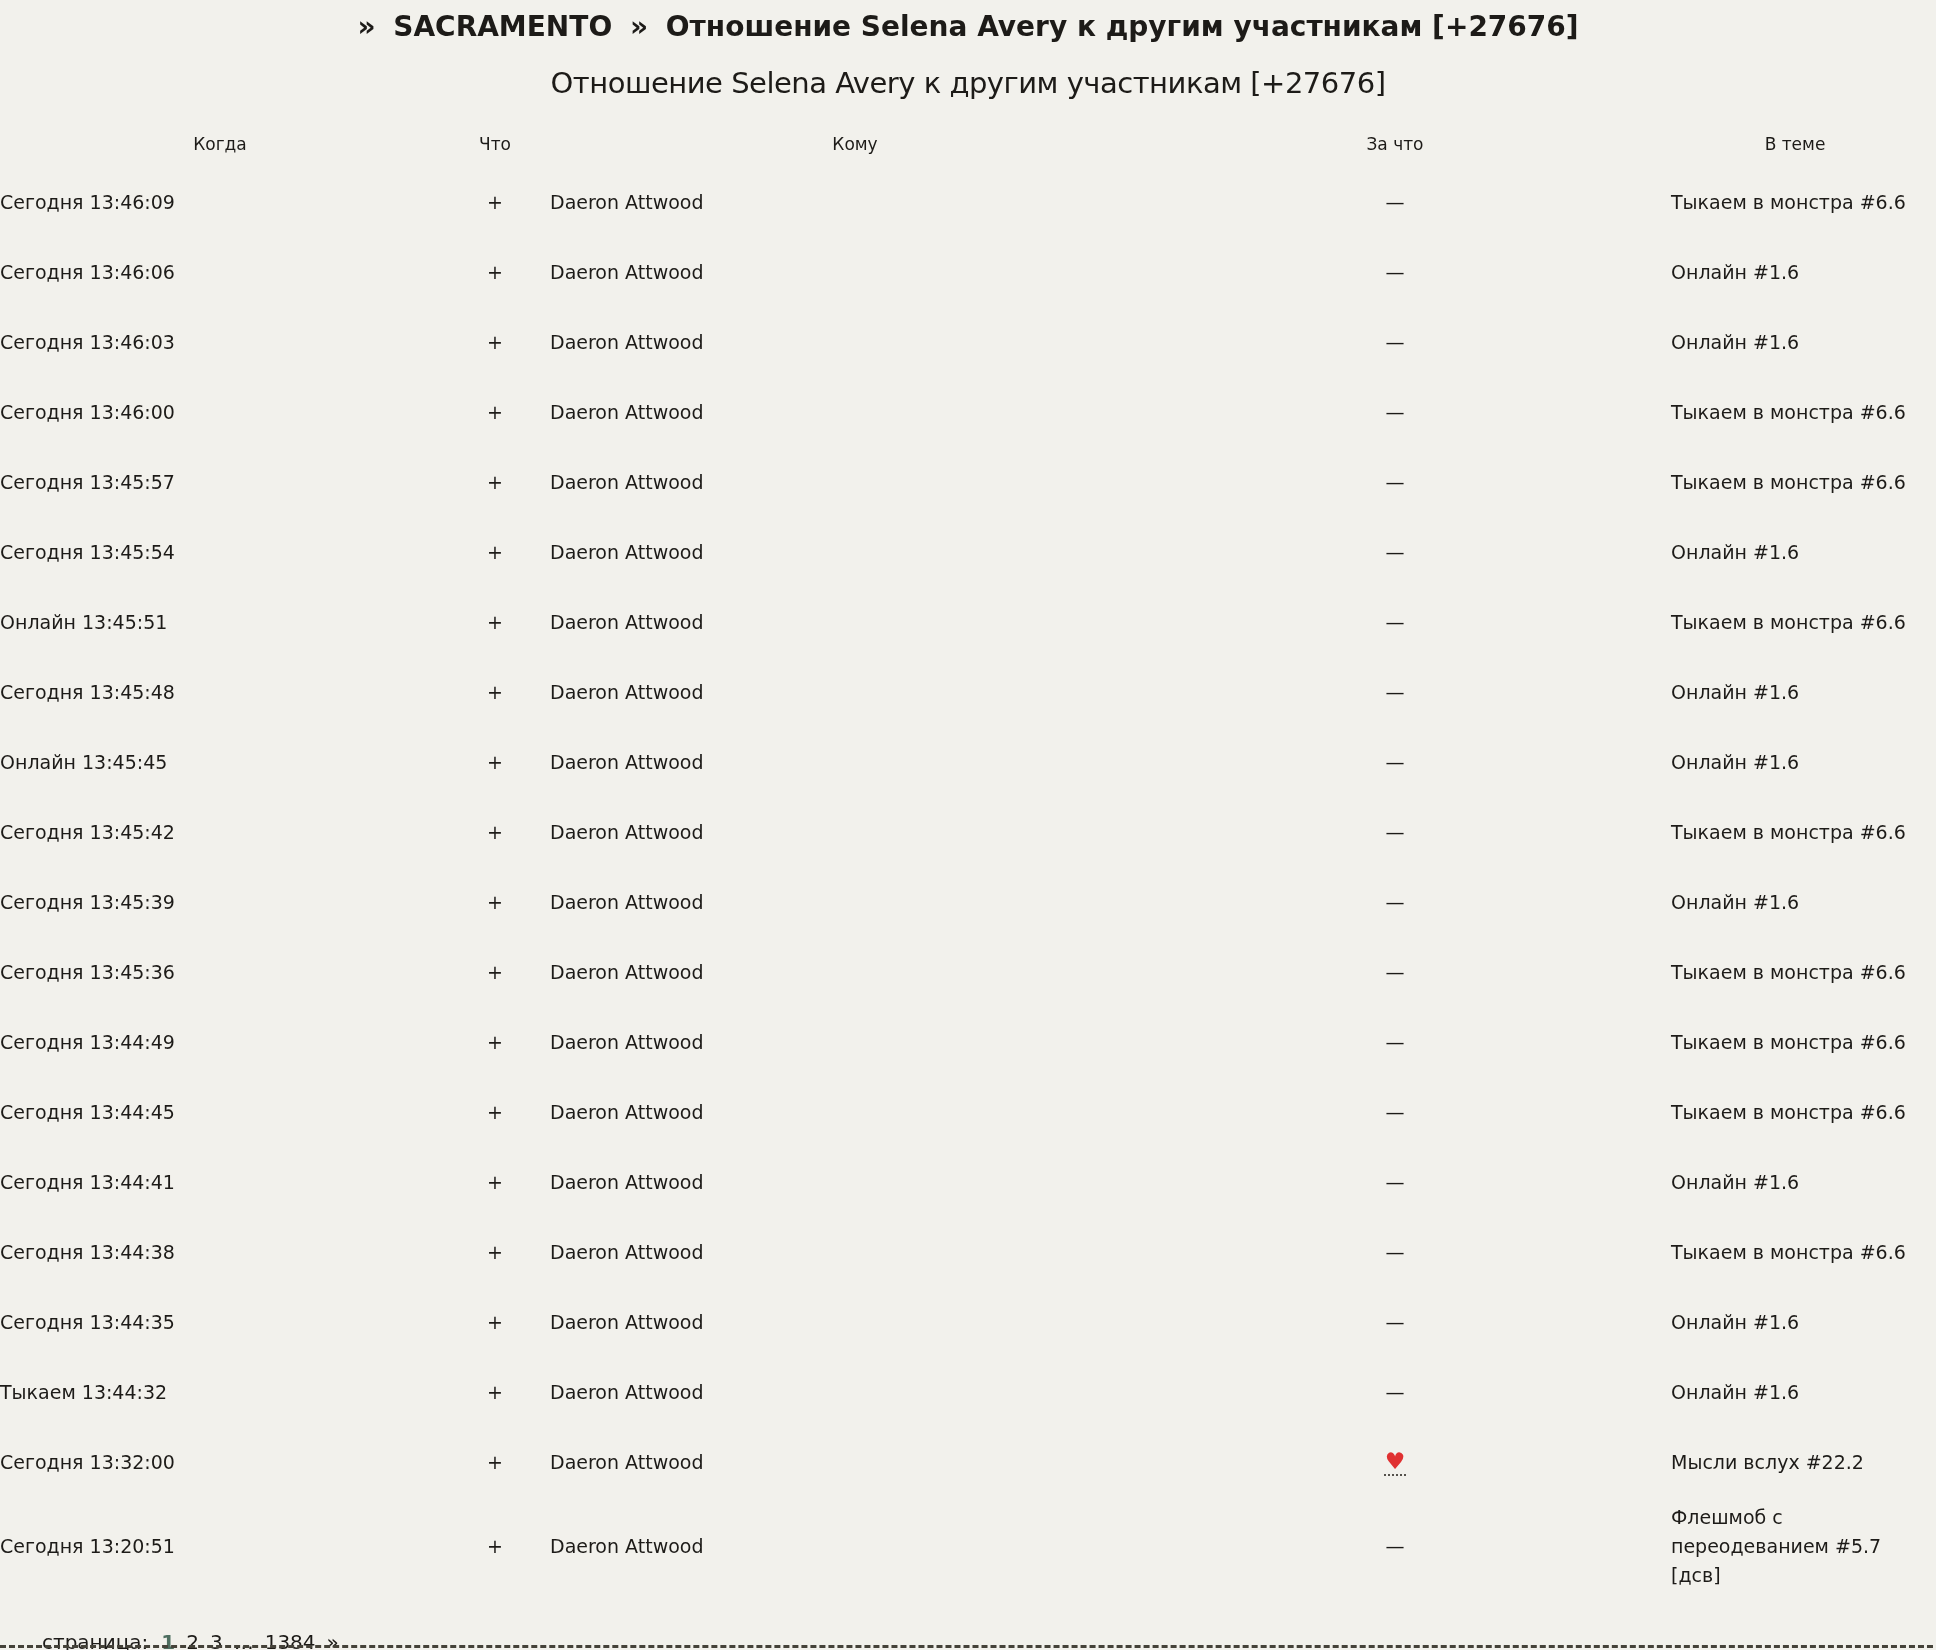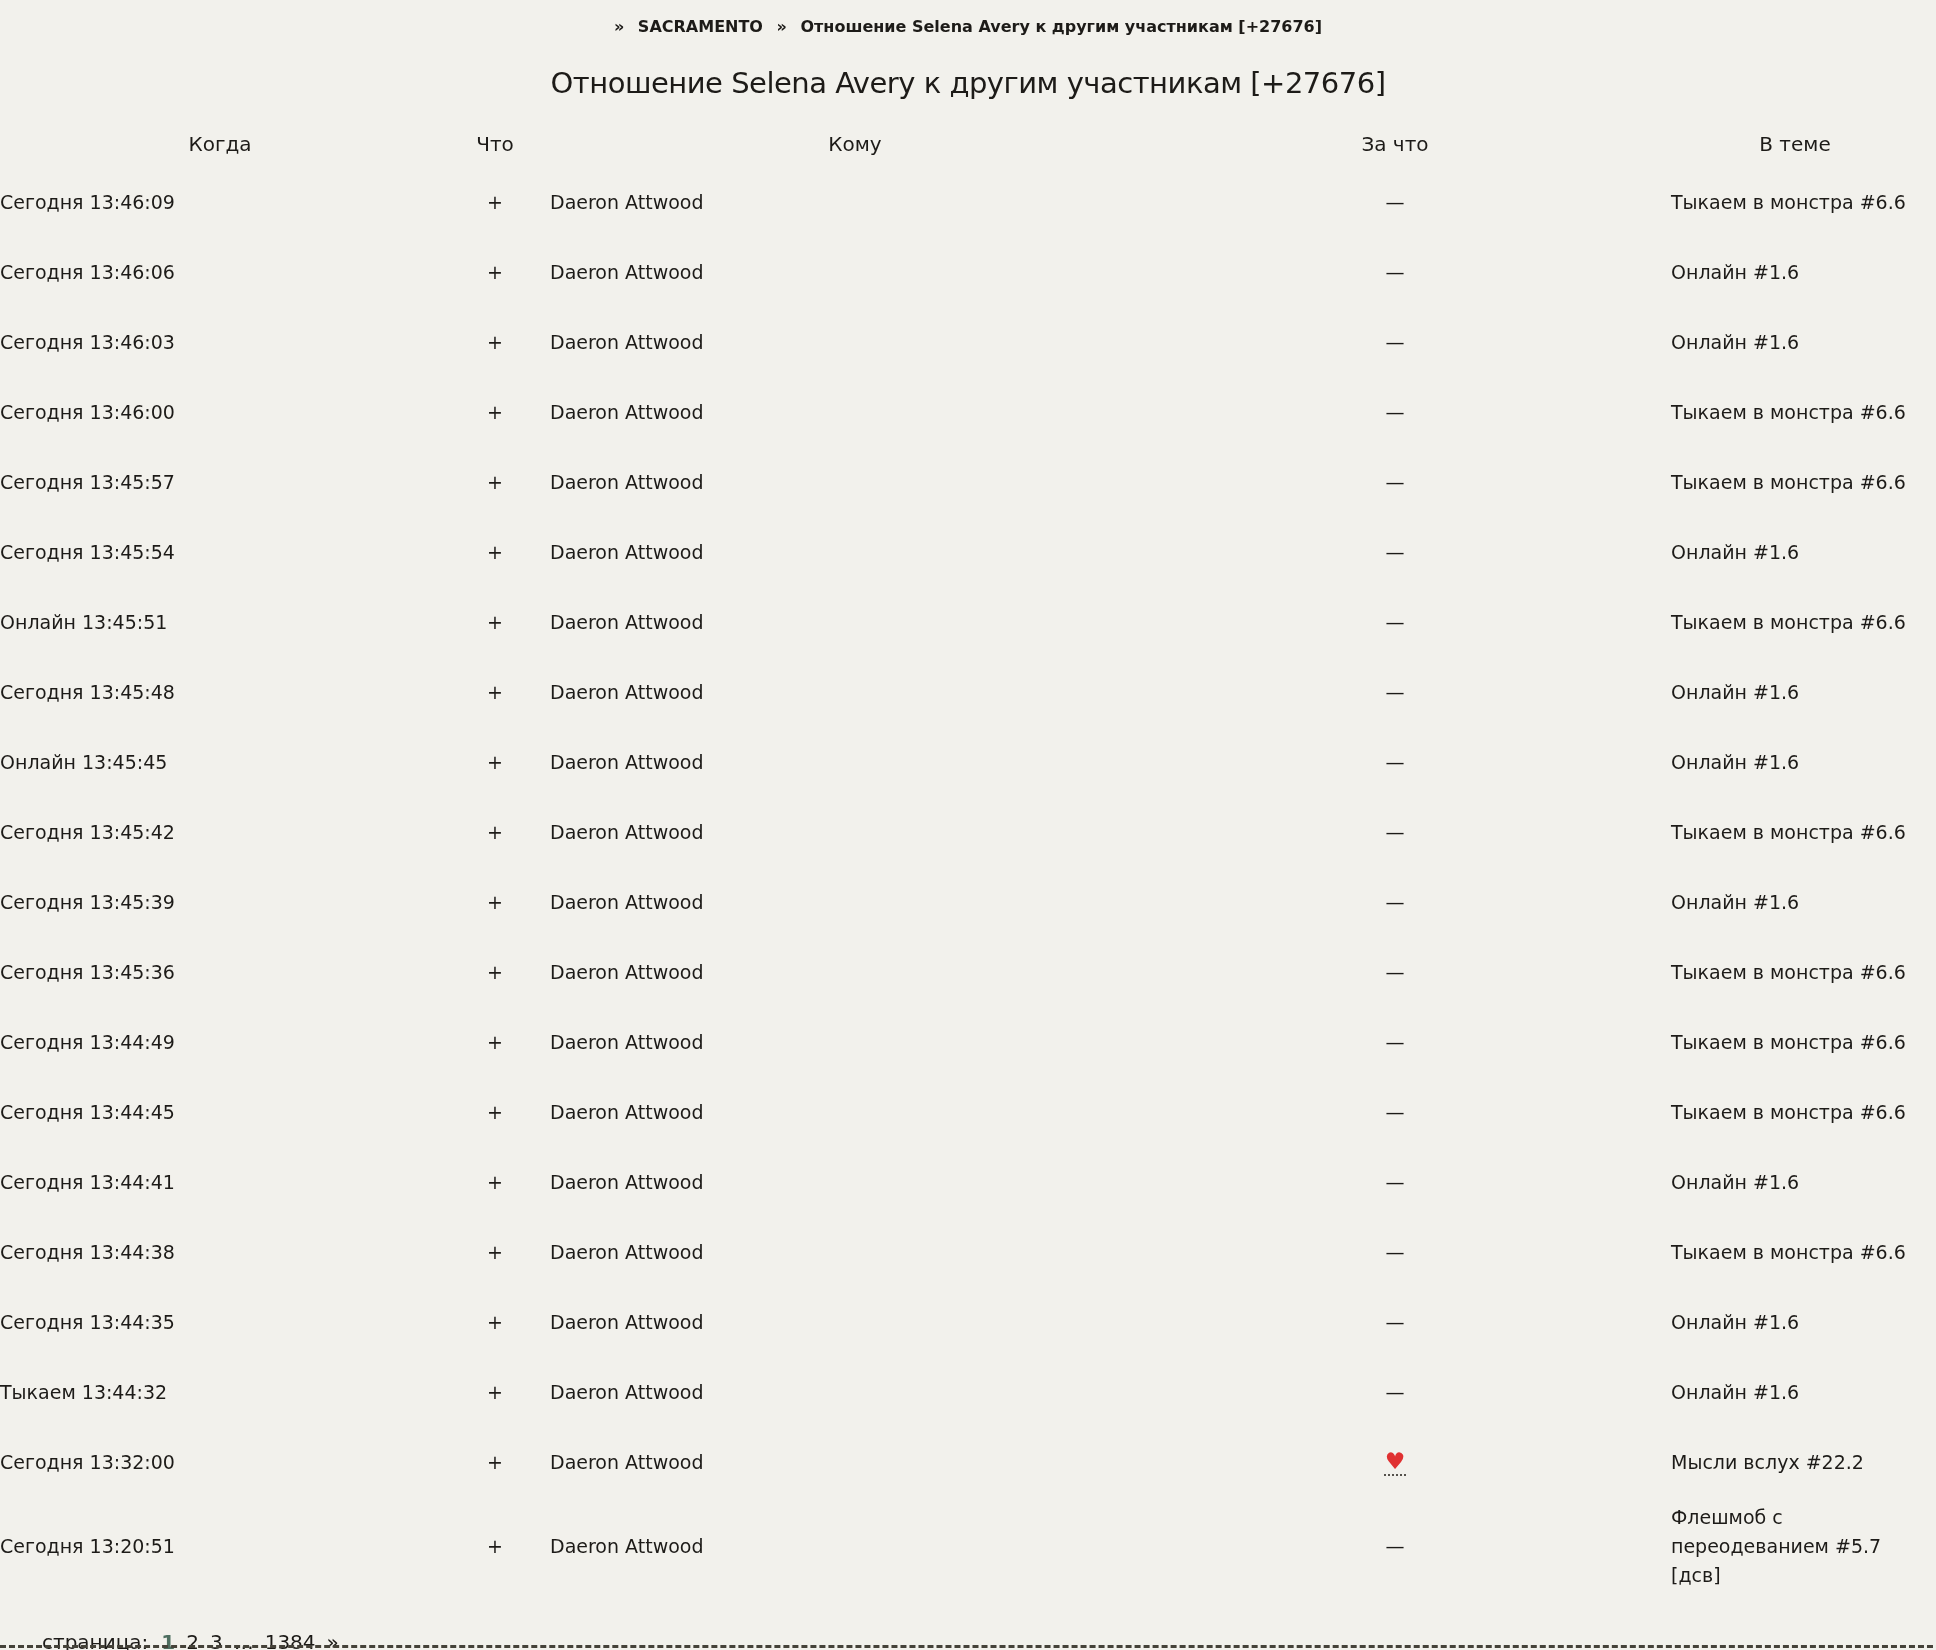--- a/index.html
+++ b/index.html
@@ -8,42 +8,42 @@
     position:relative;
     overflow:hidden;
     background:#f2f1ec;
     color:#1d1b18;
     font-family:"DejaVu Sans","Liberation Sans",sans-serif;
     padding-top:12px;
   }
   .breadcrumb {
     text-align:center;
     font-weight:bold;
-    font-size:16px;
+    font-size:28px;
     line-height:30px;
     white-space:nowrap;
   }
   .breadcrumb span { margin:0 4px; }
   .page-title {
     text-align:center;
     font-size:29px;
     font-weight:normal;
     line-height:42px;
     margin-top:20px;
     letter-spacing:-0.5px;
   }
   table.rep {
     border-collapse:collapse;
     table-layout:fixed;
     width:1960px;            
     margin-top:16px;
   }
   .rep th {
     font-weight:normal;
-    font-size:20px;
+    font-size:17px;
     height:47px;
     vertical-align:middle;
     text-align:center;
   }
   .rep td {
     font-size:19px;
     line-height:29px;
     height:70px;
     vertical-align:middle;
   }

